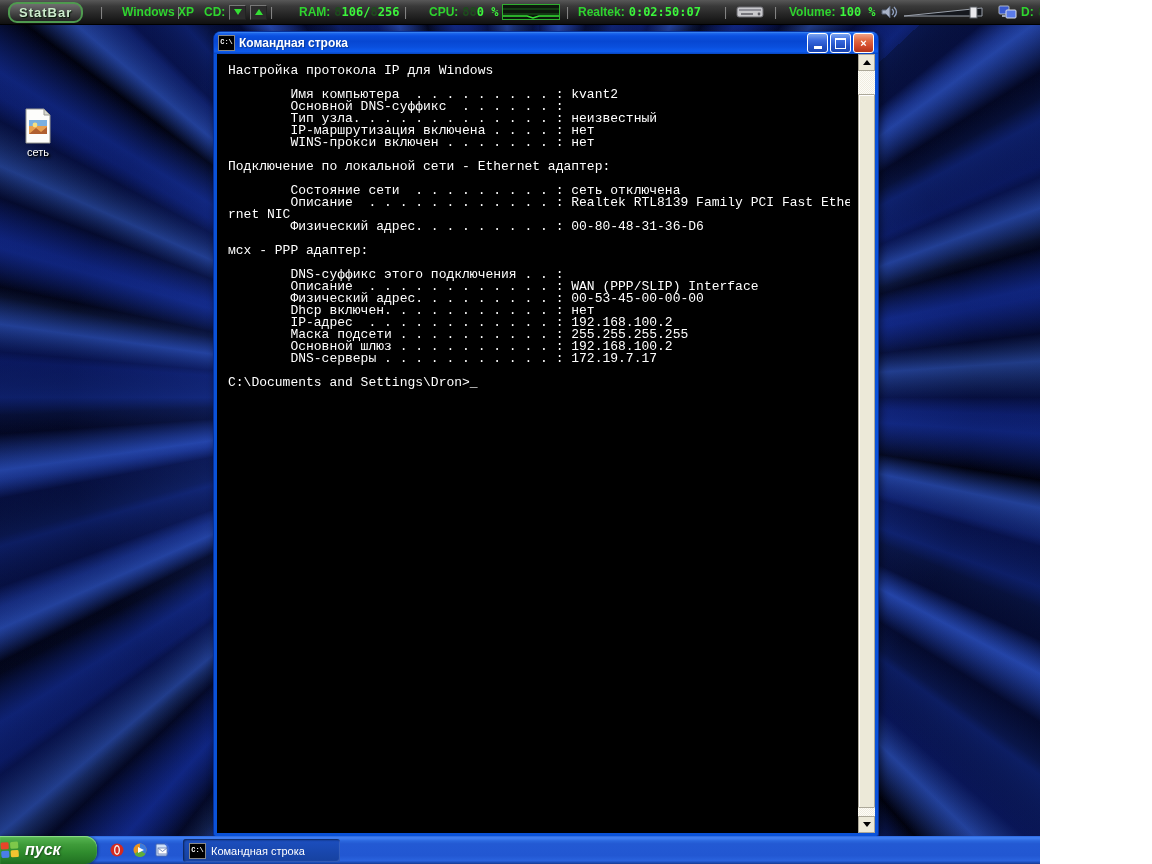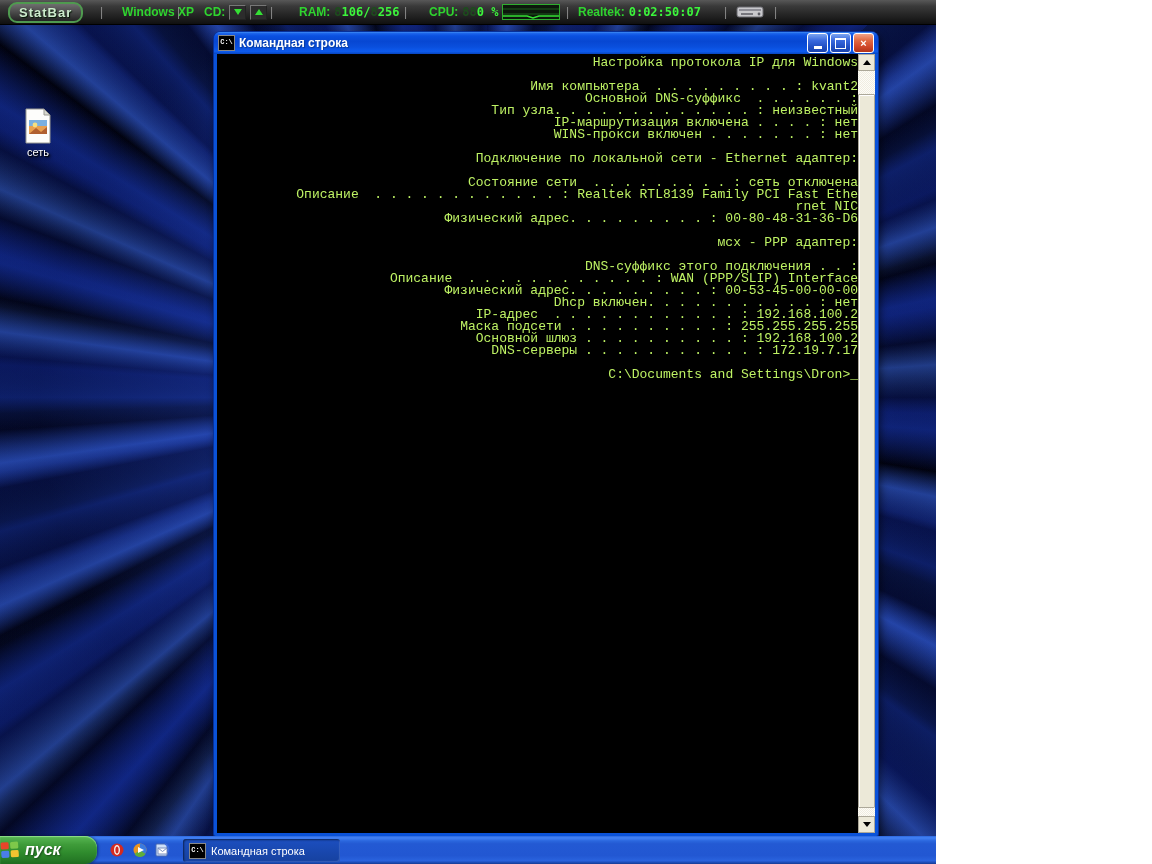--- a/index.html
+++ b/index.html
@@ -1,17 +1,17 @@
 <!DOCTYPE html>
 <html><head>
 <meta charset="utf-8">
 <style>
   html,body{margin:0;padding:0;}
   body{width:1152px;height:864px;overflow:hidden;font-family:"Liberation Sans",sans-serif;}
-  .desktop{position:relative;width:936px;height:864px;overflow:hidden;
+  .desktop{position:relative;width:1040px;height:864px;overflow:hidden;
     background-color:#020416;
     background-image:
       radial-gradient(circle at 50% 46%, rgba(190,215,255,.95) 0%, rgba(110,150,245,.65) 9%, rgba(40,75,200,.35) 30%, rgba(8,14,50,.05) 65%, rgba(0,0,8,0) 100%),
       repeating-conic-gradient(from 3deg at 50% 46%, rgba(2,4,16,0) 0deg, rgba(60,110,240,.55) 3deg, rgba(3,6,24,0) 7deg, rgba(25,60,190,.45) 11deg, rgba(0,1,10,0) 16deg),
       repeating-conic-gradient(from 47deg at 50% 46%, rgba(1,2,12,.92) 0deg, rgba(14,34,130,.55) 6deg, rgba(1,2,14,.95) 13deg),
       linear-gradient(#030724,#030724);}
   
   .statbar{position:absolute;left:0;top:0;width:1152px;height:24px;
     background:linear-gradient(180deg,#585858 0%,#3a3a3a 25%,#262626 60%,#101010 100%);
     border-bottom:1px solid #000;font-weight:bold;font-size:12px;color:#2fd42f;}
@@ -44,21 +44,21 @@
   .cmdico{width:15px;height:14px;background:#000;border:1px solid #888;color:#fff;
     font:bold 7px/13px "Liberation Mono",monospace;text-align:center;flex:0 0 auto;}
   .wbtn{width:21px;height:20px;margin-left:2px;border:1px solid #fff;border-radius:3px;color:#fff;
     display:flex;align-items:center;justify-content:center;font:bold 11px "Liberation Sans",sans-serif;
     background:linear-gradient(180deg,#7ba4ef 0%,#3a6ade 35%,#2250c4 70%,#1a44ae 100%);box-sizing:border-box;}
   .wbtn.close{background:linear-gradient(180deg,#f0a286 0%,#e16a42 35%,#d0482a 70%,#b23418 100%);}
   .minbar{width:8px;height:3px;background:#fff;margin-top:9px;}
   .restico{width:9px;height:8px;border:1px solid #fff;border-top:2px solid #fff;background:transparent;}
   .console-wrap{position:absolute;left:3px;right:3px;top:22px;bottom:3px;background:#000;overflow:hidden;}
   .console{position:absolute;left:0;top:0;right:17px;bottom:0;overflow:hidden;
-    font:13px/12px "Liberation Mono",monospace;color:#bef264;white-space:pre;padding:3px 0 0 3px;margin:0;text-align:right;}
+    font:13px/12px "Liberation Mono",monospace;color:#ffffff;white-space:pre;padding:3px 0 0 3px;margin:8px;}
   
   .vscroll{position:absolute;top:0;right:0;bottom:0;width:17px;background:#f0ede0;
     background-image:linear-gradient(45deg,#fdfcf8 25%,transparent 25%,transparent 75%,#fdfcf8 75%),
                      linear-gradient(45deg,#fdfcf8 25%,transparent 25%,transparent 75%,#fdfcf8 75%);
     background-size:2px 2px;background-position:0 0,1px 1px;}
   .sbtn{position:absolute;left:0;width:17px;height:17px;background:#ece9d8;border:1px solid #aca899;box-sizing:border-box;
     display:flex;align-items:center;justify-content:center;}
   .sbtn.up{top:0;} .sbtn.down{bottom:0;}
   .arr-up{width:0;height:0;border-left:4px solid transparent;border-right:4px solid transparent;border-bottom:5px solid #000;}
   .arr-dn{width:0;height:0;border-left:4px solid transparent;border-right:4px solid transparent;border-top:5px solid #000;}
@@ -130,20 +130,32 @@
     <div class="sb sb-sep" style="left:724px">|</div>
     <div class="sb" style="left:736px">
       <svg width="28" height="16" viewBox="0 0 28 16">
         <rect x="1" y="3" width="26" height="10" rx="2" fill="#c8c8cc" stroke="#6a6a70"></rect>
         <rect x="3" y="5" width="22" height="2" fill="#8e8e96"></rect>
         <rect x="5" y="9" width="12" height="2" fill="#77777e"></rect>
         <circle cx="23" cy="10" r="1.4" fill="#5c5c64"></circle>
       </svg>
     </div>
     <div class="sb sb-sep" style="left:774px">|</div>
+    <div class="sb" style="left:789px">
+      <span>Volume:</span>
+      <span class="lcd">100 %</span>
+      <svg width="18" height="16" viewBox="0 0 18 16">
+        <polygon points="2,6 6,6 10,2 10,14 6,10 2,10" fill="#aab4c8" stroke="#5a6478"></polygon>
+        <path d="M12 5 q3 3 0 6 M14 3 q5 5 0 10" fill="none" stroke="#8fa0c0" stroke-width="1.3"></path>
+      </svg>
+      <svg class="vol-slider" viewBox="0 0 88 14">
+        <polygon points="2,11 80,3 80,11" fill="#15181e" stroke="#9aa0aa" stroke-width="1"></polygon>
+        <rect x="68" y="2" width="7" height="11" fill="#e8e8ec" stroke="#55595f"></rect>
+      </svg>
+    </div>
     <div class="sb" style="left:998px">
       <svg width="20" height="17" viewBox="0 0 20 17">
         <rect x="1" y="2" width="10" height="8" rx="1" fill="#3a5ad0" stroke="#aeb6c6"></rect>
         <rect x="8" y="6" width="10" height="8" rx="1" fill="#5a7ae8" stroke="#d8dce6"></rect>
         <rect x="4" y="11" width="4" height="2" fill="#9aa2b4"></rect>
       </svg>
     </div>
     <div class="sb" style="left:1021px">
       <span>D:</span>
       <span class="lcd"><span class="dim">88</span><span>0.0K</span></span>

